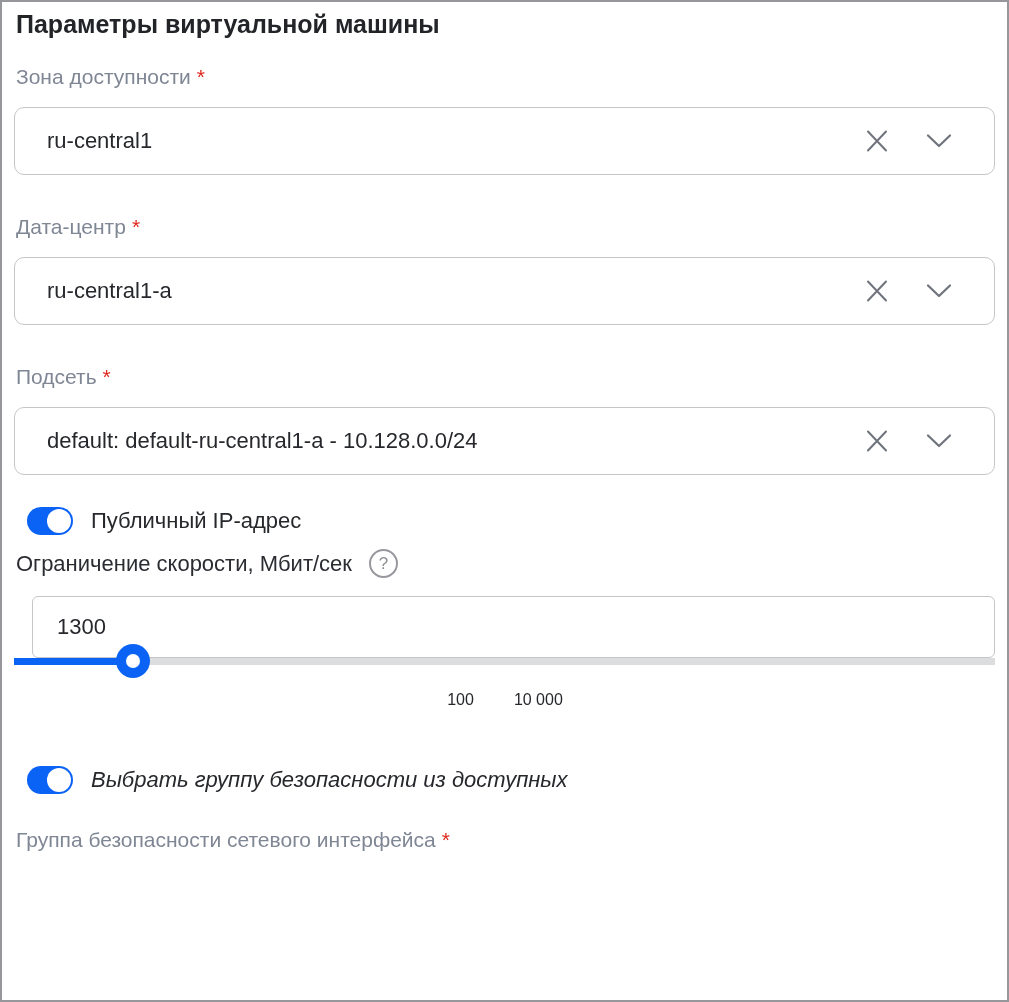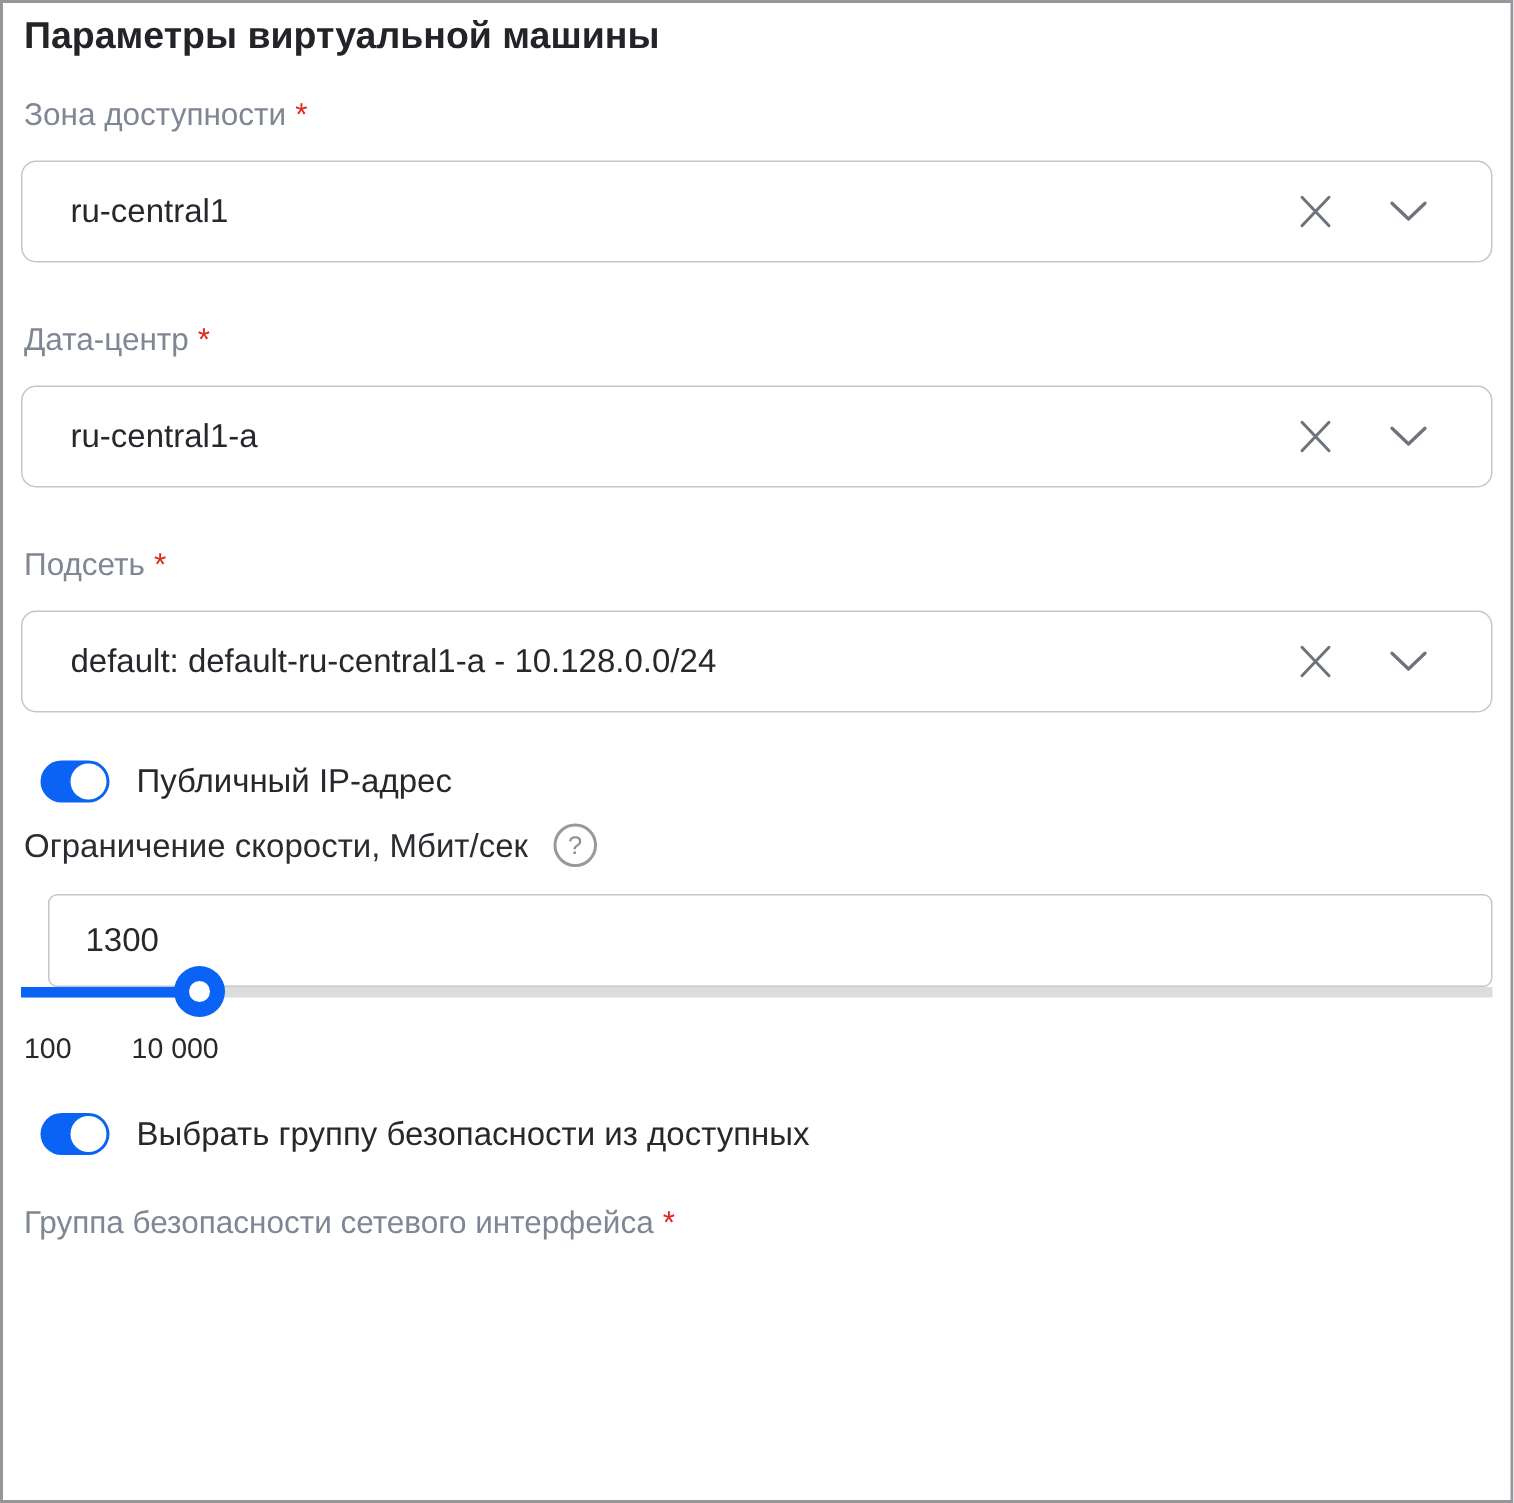--- a/index.html
+++ b/index.html
@@ -20,21 +20,21 @@
     color:#222428; line-height:28px;
   }
 
   .field-label {
     font-size:21px; color:#7f8694; line-height:24px;
     margin-left:2px;
   }
   .req { color:#e0281f; margin-left:6px; font-size:21px; }
 
   .mt52{margin-top:27px;} .mt40{margin-top:40px;} .mt34{margin-top:34px;}
-  .mt32{margin-top:32px;} .mt38{margin-top:30px;} .mt24{margin-top:24px;}
+  .mt32{margin-top:32px;} .mt38{margin-top:54px;font-style:italic;} .mt24{margin-top:24px;}
   .mt23{margin-top:23px;} .mt14{margin-top:14px;}
 
   .select-field {
     margin-top:18px;
     height:68px; width:100%;
     border:1px solid #c4c6ca; border-radius:10px;
     display:flex; align-items:center;
     padding:0 40px 0 32px;
     background:#fff;
     cursor:pointer;
@@ -91,22 +91,22 @@
     position:absolute; top:48px;
     width:34px; height:34px; border-radius:50%;
     background:#0b63f5; cursor:grab; z-index:2;
   }
   .slider-thumb::after {
     content:""; position:absolute; left:10px; top:10px;
     width:14px; height:14px; border-radius:50%; background:#fff;
   }
 
   .minmax-row {
-    display:flex; justify-content:flex-start;
-    font-size:19px; color:#26282c; line-height:24px;
+    display:flex; justify-content:center;
+    font-size:16px; color:#26282c; line-height:24px;
     margin-left:2px; margin-right:1px;gap:40px;
   }
 
   svg { display:block; }
 </style>
 </head>
 <body>
 
 <div class="frame">
 

